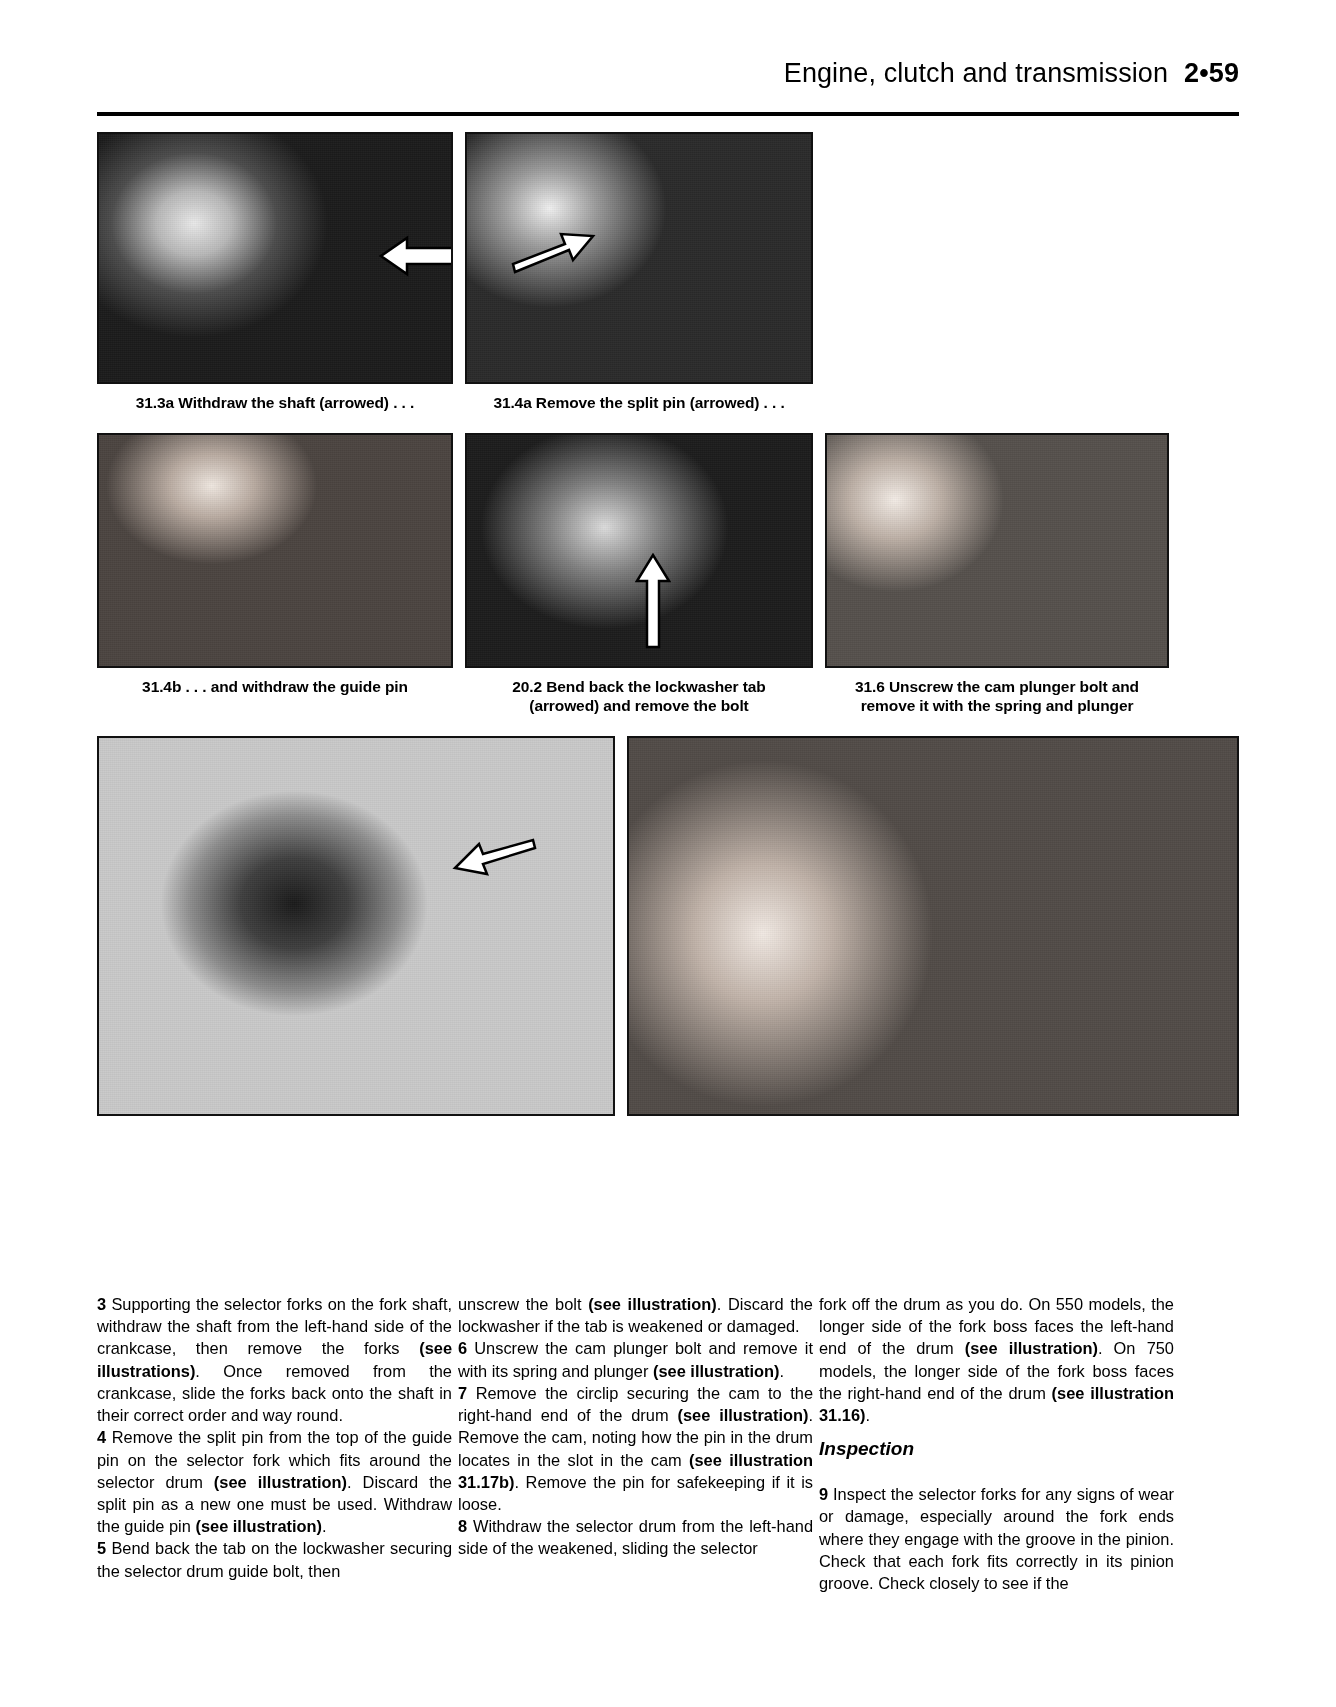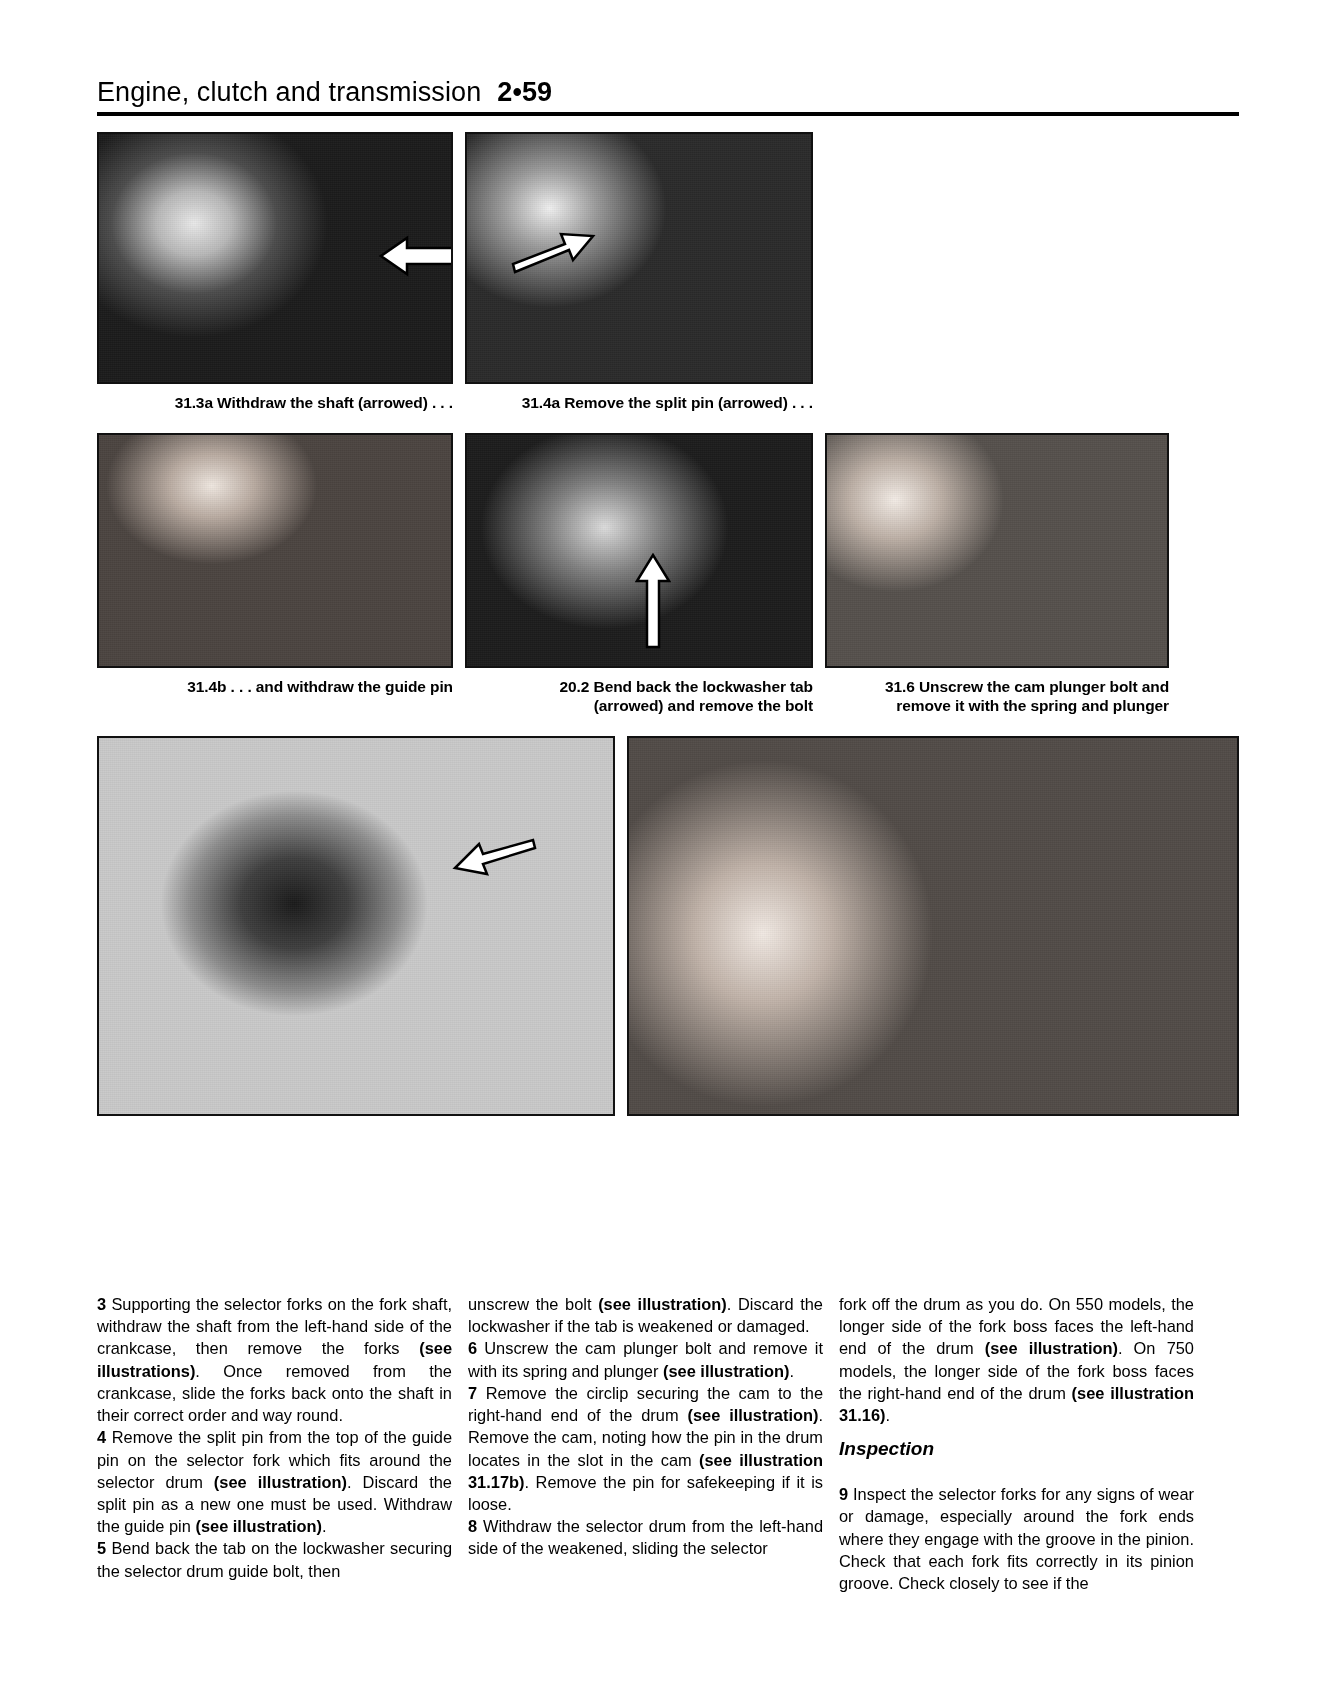--- a/index.html
+++ b/index.html
@@ -24,27 +24,26 @@
     height: 1707px;
     background: #fff;
   }
 
   
   .page-header {
     position: absolute;
     left: 97px;
     top: 58px;
     width: 1142px;
-    text-align: left;
+    text-align: right;
     font-size: 27px;
     font-weight: 400;
     letter-spacing: 0.1px;
     color: #000;
     white-space: nowrap;
-    margin-top: 19px;
   }
   .page-header .hdr-title { font-size: 27px; }
   .page-header .hdr-num {
     font-size: 27px;
     font-weight: 700;
     margin-left: 16px;
   }
   .header-rule {
     position: absolute;
     left: 97px;
@@ -77,21 +76,21 @@
     box-sizing: border-box;
     position: relative;
     overflow: hidden;
     background: #5a5a5a;
   }
   .fig-caption {
     margin-top: 9px;
     font-size: 15.5px;
     font-weight: 700;
     line-height: 1.26;
-    text-align: right;
+    text-align: center;
     color: #000;
     letter-spacing: -0.1px;
   }
 
   
   .r1 .fig-photo { width: 356px; height: 252px; }
   .r1 .figure:nth-child(2) .fig-photo { width: 348px; height: 252px; }
   .r1 .figure:nth-child(3) .fig-photo { width: 344px; height: 252px; }
 
   .r2 .fig-photo { width: 356px; height: 235px; }
@@ -167,21 +166,21 @@
     pointer-events: none;
   }
 
   
   .body-cols {
     position: absolute;
     left: 97px;
     top: 1293px;
     width: 1142px;
     display: flex;
-    gap: 16px;
+    gap: 6px;
   }
   .col {
     width: 355px;
     font-size: 16.4px;
     line-height: 1.355;
     text-align: justify;
     color: #000;
   }
   .col p {
     margin: 0;

